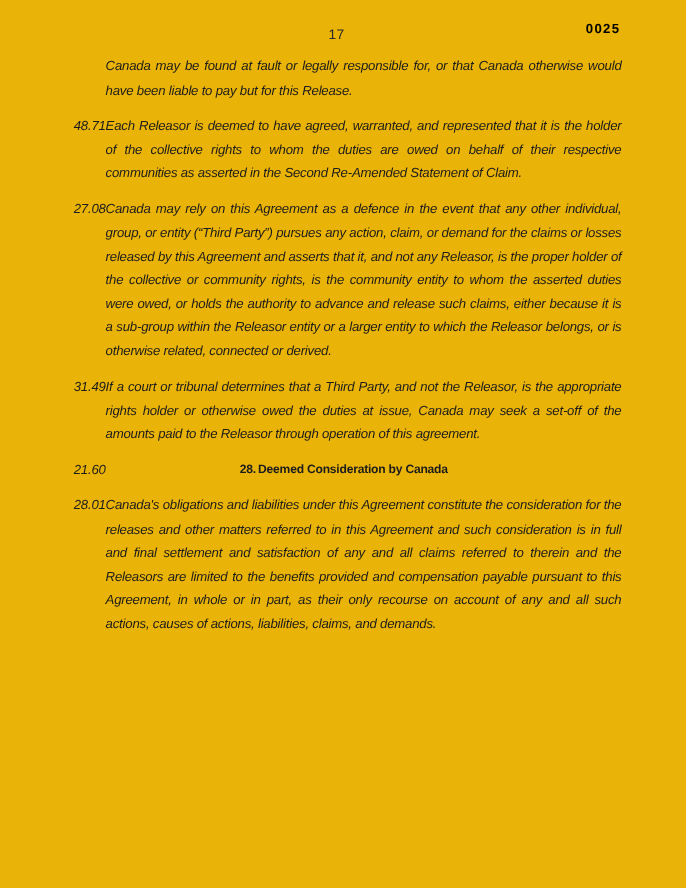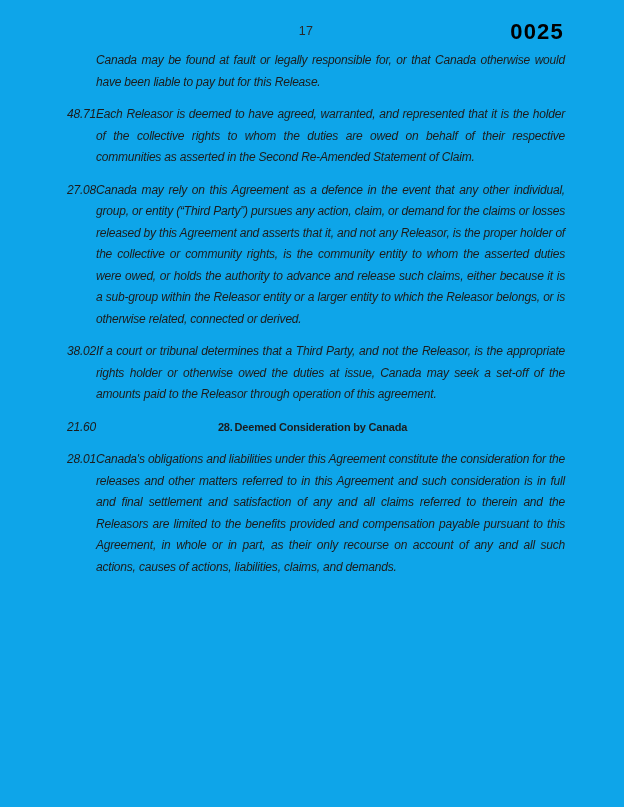--- a/index.html
+++ b/index.html
@@ -4,40 +4,40 @@
 <style>
   html, body {
     margin: 0;
     padding: 0;
     background: #ffffff;
   }
   .page {
     position: relative;
     width: 624px;
     height: 807px;
-    background: #0ea5e9;
+    background: #eab308;
     font-family: "Liberation Sans", "DejaVu Sans", sans-serif;
     color: #1c1c1c;
     overflow: hidden;
   }
   .page-number {
     position: absolute;
     top: 24px;
     left: 0;
     width: 612px;
     text-align: center;
     font-size: 12.5px;
     letter-spacing: 0.3px;
     color: #2a2a2a;
   }
   .bates-stamp {
     position: absolute;
     top: 19px;
     right: 60px;
-    font-size: 22px;
+    font-size: 12px;
     font-weight: bold;
     letter-spacing: 1.2px;
     color: #000000;
   }
   .doc-body {
     position: absolute;
     top: 50px;
     left: 96px;
     width: 469px;
     font-size: 12px;
@@ -88,21 +88,21 @@
 
     <p class="para">
       <span class="clause-num">48.71</span><span>Each Releasor is deemed to have agreed, warranted, and represented that it is the holder of the collective rights to whom the duties are owed on behalf of their respective communities as asserted in the Second Re-Amended Statement of Claim.</span>
     </p>
 
     <p class="para">
       <span class="clause-num">27.08</span><span>Canada may rely on this Agreement as a defence in the event that any other individual, group, or entity (“Third Party”) pursues any action, claim, or demand for the claims or losses released by this Agreement and asserts that it, and not any Releasor, is the proper holder of the collective or community rights, is the community entity to whom the asserted duties were owed, or holds the authority to advance and release such claims, either because it is a sub-group within the Releasor entity or a larger entity to which the Releasor belongs, or is otherwise related, connected or derived.</span>
     </p>
 
     <p class="para">
-      <span class="clause-num">38.02</span><span>If a court or tribunal determines that a Third Party, and not the Releasor, is the appropriate rights holder or otherwise owed the duties at issue, Canada may seek a set-off of the amounts paid to the Releasor through operation of this agreement.</span>
+      <span class="clause-num">31.49</span><span>If a court or tribunal determines that a Third Party, and not the Releasor, is the appropriate rights holder or otherwise owed the duties at issue, Canada may seek a set-off of the amounts paid to the Releasor through operation of this agreement.</span>
     </p>
 
     <p class="para">
       <span class="clause-num">21.60</span>
     </p>
 
     <p class="section-heading">
       <span class="heading-num">28.</span><span>Deemed Consideration by Canada</span>
     </p>
 

